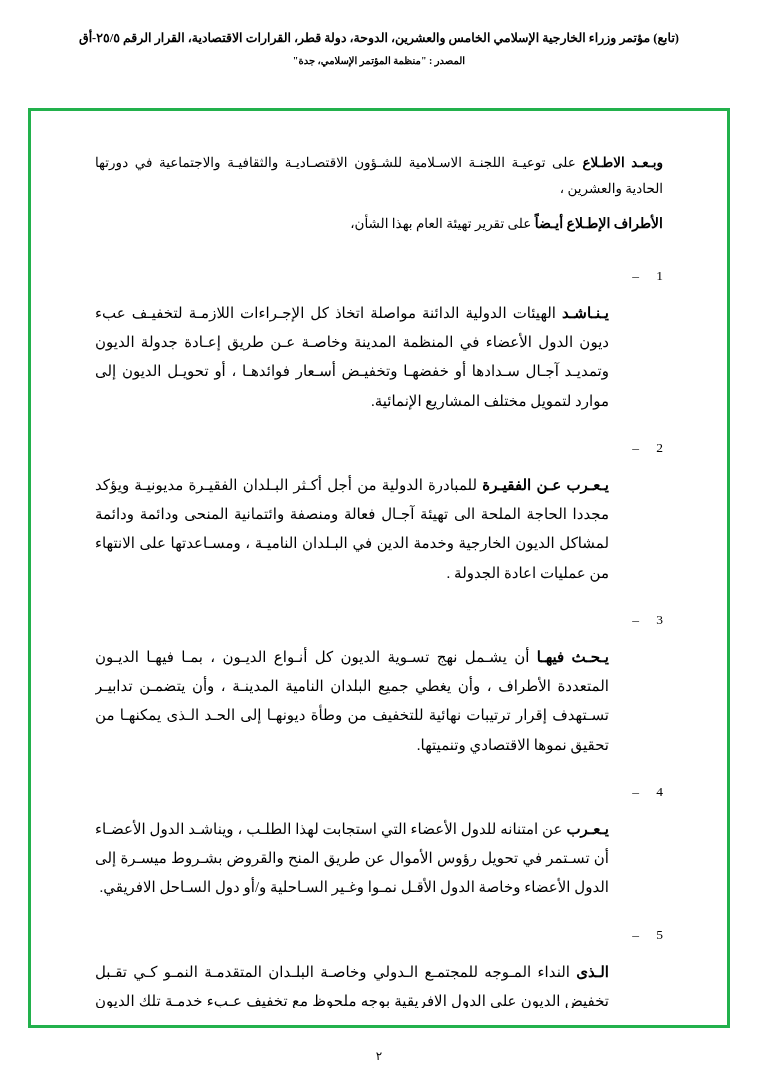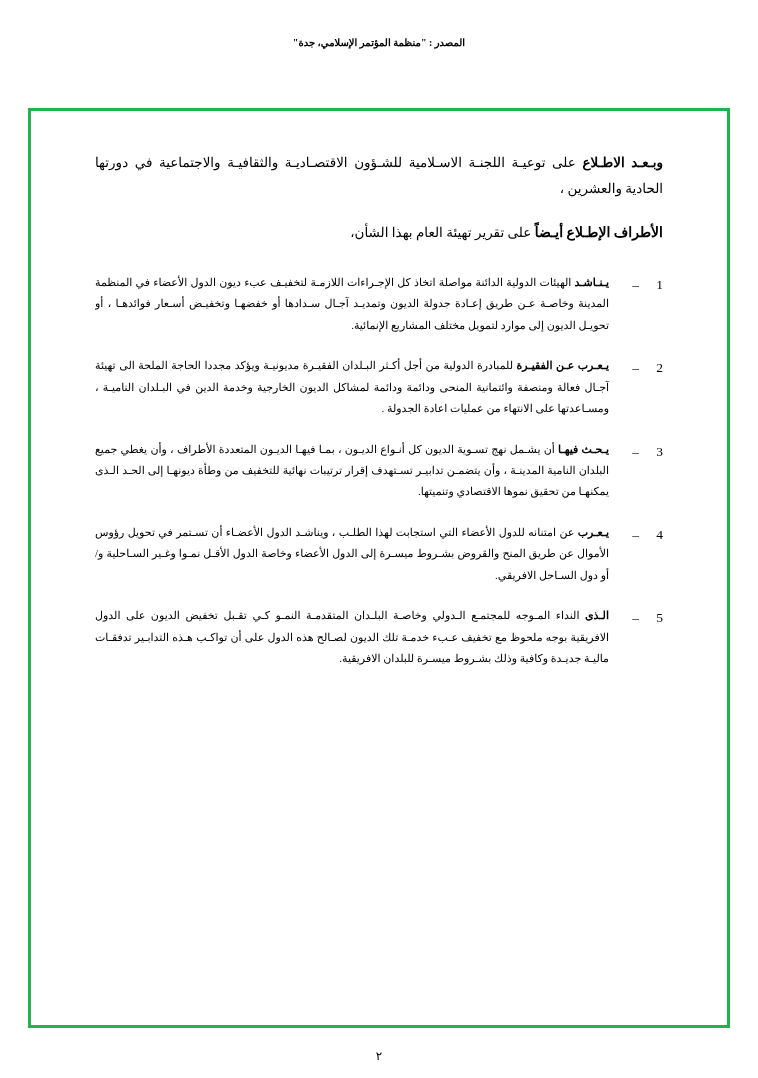--- a/index.html
+++ b/index.html
@@ -57,21 +57,21 @@
   .para {
     font-size: 13.5px;
     line-height: 1.95;
     text-align: justify;
     margin-bottom: 18px;
   }
   .para .lead {
     font-weight: bold;
   }
   .intro1 {
-    margin-bottom: 16px;
+    margin-bottom: 7px;
   }
   .intro2 {
     margin-bottom: 26px;
     font-size: 13.5px;
   }
   .intro2 .lead {
     font-weight: bold;
     font-size: 14px;
   }
   .item {
@@ -93,42 +93,44 @@
   .item-num .num {
     display: inline-block;
     min-width: 14px;
   }
   .item-num .dash {
     display: inline-block;
     margin-right: 10px;
   }
   .item-text {
     flex: 1 1 auto;
-    font-size: 11px;
+    font-size: 15px;
     line-height: 1.95;
     text-align: justify;
+    margin-top: 36px;
   }
   .item-text .lead {
     font-weight: bold;
   }
   .footer {
     position: absolute;
     bottom: 14px;
     left: 0;
     right: 0;
     text-align: center;
     font-size: 12px;
   }
 </style>
 </head>
 <body>
 
 <div class="page">
 
   <div class="header">
+    <div class="header-line1">(تابع) مؤتمر وزراء الخارجية الإسلامي الخامس والعشرين، الدوحة، دولة قطر، القرارات الاقتصادية، القرار الرقم ٢٥/٥-أق</div>
     <div class="header-line2">المصدر : "منظمة المؤتمر الإسلامي، جدة"</div>
   </div>
 
   <div class="frame"></div>
 
   <div class="content">
 
     <div class="para intro1">
       <span class="lead">وبـعـد الاطـلاع</span><span> على توعيـة اللجنـة الاسـلامية للشـؤون الاقتصـاديـة والثقافيـة والاجتماعية في دورتها الحادية والعشرين ،</span>
     </div>

